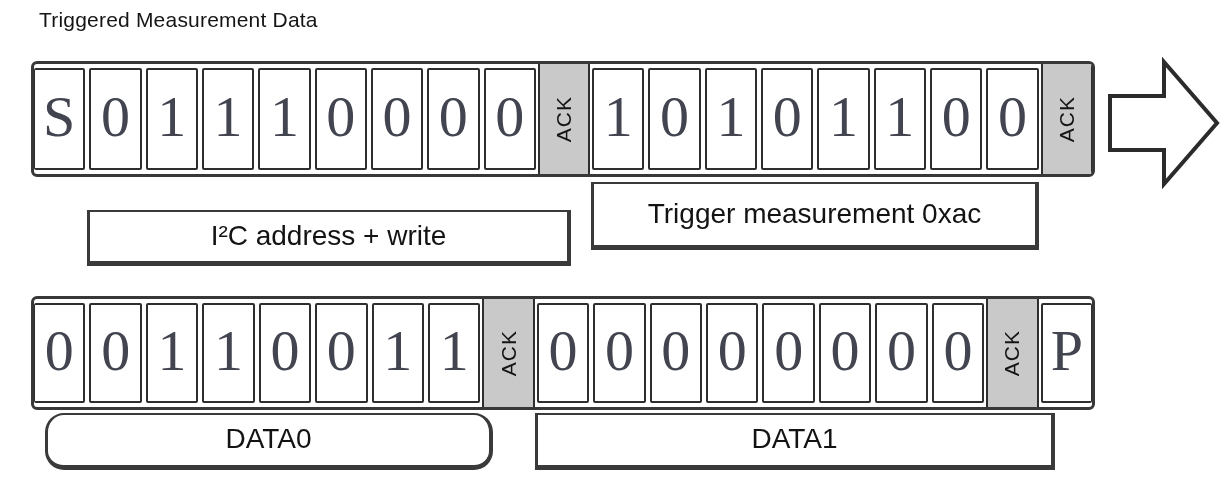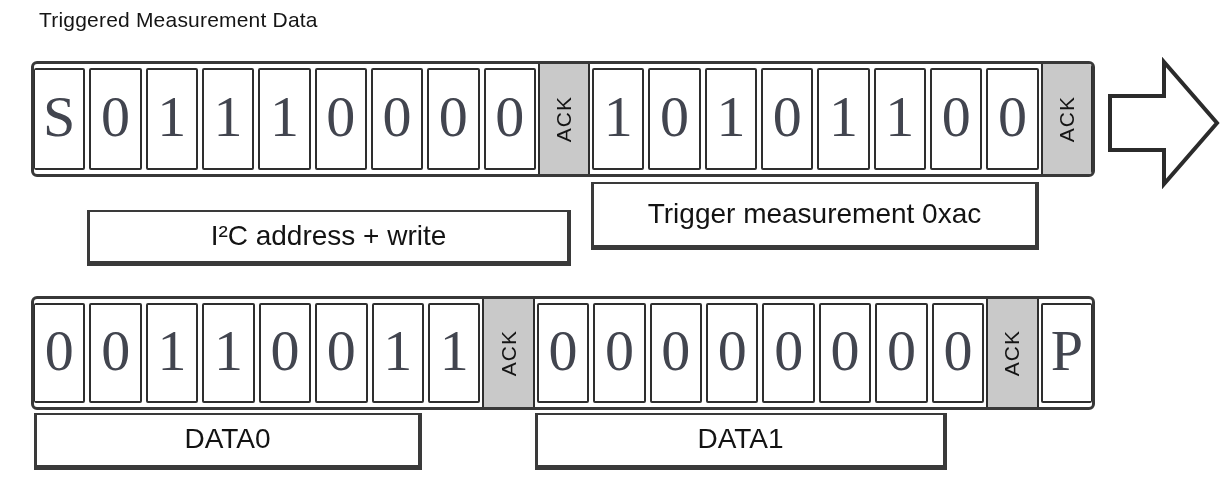--- a/index.html
+++ b/index.html
@@ -228,20 +228,20 @@
         <span class="digit">0</span>
       </div>
       <div class="cell ack">
         <span class="vtext">ACK</span>
       </div>
       <div class="cell stop">
         <span class="digit">P</span>
       </div>
     </div>
 
-  <div class="labelbox" style="left:34px; top:413px; width:388px; height:57px;">
+  <div class="labelbox" style="left:45px; top:413px; width:448px; height:57px;border-radius:19px;">
     <span>DATA0</span>
   </div>
-  <div class="labelbox" style="left:535px; top:413px; width:412px; height:57px;">
+  <div class="labelbox" style="left:535px; top:413px; width:520px; height:57px;">
     <span>DATA1</span>
   </div>
 
 </div>
 
 </body></html>

